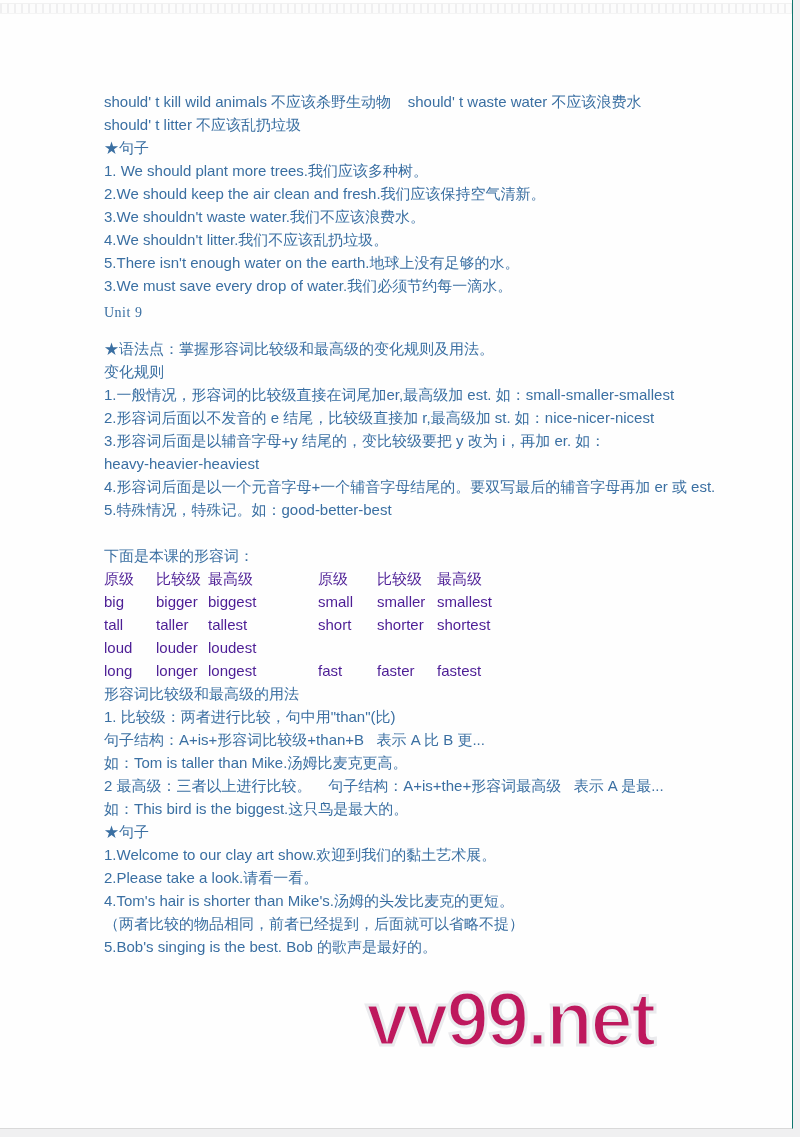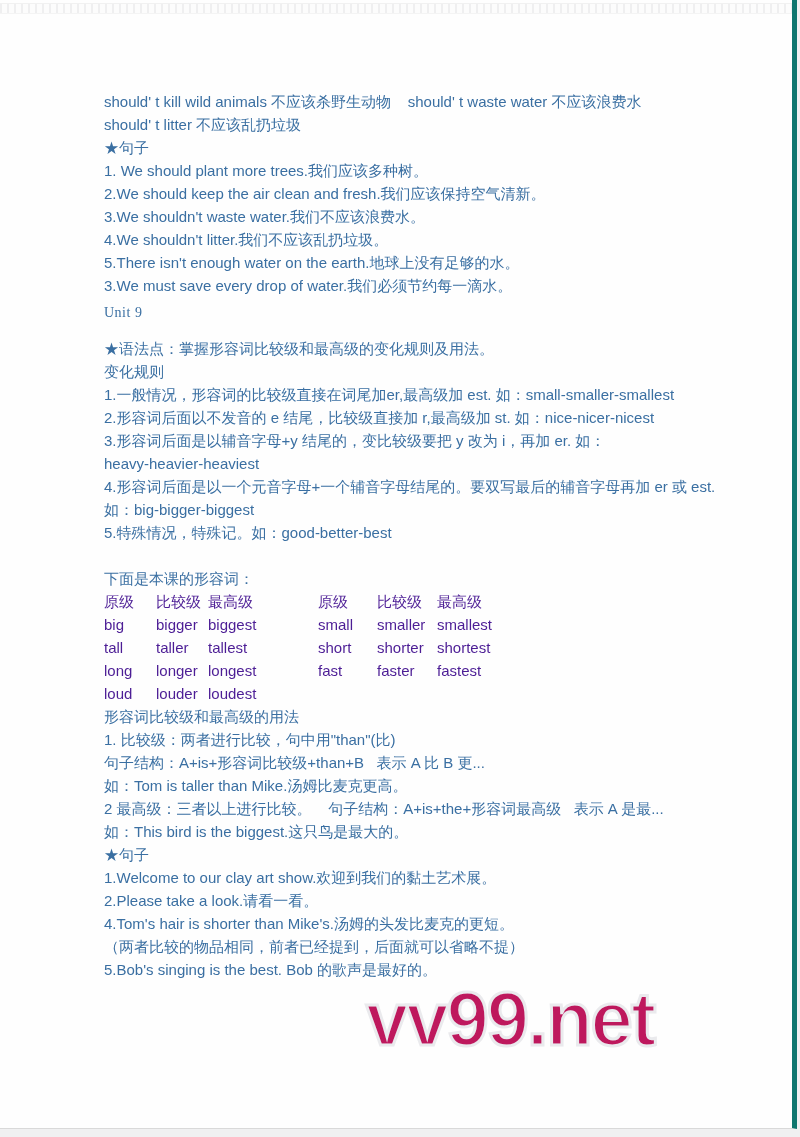--- a/index.html
+++ b/index.html
@@ -6,21 +6,21 @@
   body{
     width:800px;height:1137px;
     background:#f0f0f1;
     font-family:"Liberation Sans",sans-serif;
     position:relative;overflow:hidden;
   }
   .page{
     position:absolute;left:0;top:0;
     width:792px;height:1128px;
     background:#fefefe;
-    border-right:5px solid #0f766e;
+    border-right:1px solid #0f766e;
     border-bottom:1px solid #d9d9d9;
   }
   .top-edge{
     position:absolute;left:0;top:3px;width:100%;height:9px;
     border-top:1px solid #f1f1f1;
     border-bottom:1px solid #f4f4f4;
     background:repeating-linear-gradient(90deg,#efeff0 0 2px,#fcfcfc 2px 7px);
   }
   .content{
     position:absolute;left:104px;top:90px;width:620px;
@@ -77,21 +77,20 @@
 
     <p class="ln unit gap-sm">Unit 9</p>
 
     <p class="ln gap-md">★语法点：掌握形容词比较级和最高级的变化规则及用法。</p>
     <p class="ln">变化规则</p>
     <p class="ln">1.一般情况，形容词的比较级直接在词尾加er,最高级加 est. 如：small-smaller-smallest</p>
     <p class="ln">2.形容词后面以不发音的 e 结尾，比较级直接加 r,最高级加 st. 如：nice-nicer-nicest</p>
     <p class="ln">3.形容词后面是以辅音字母+y 结尾的，变比较级要把 y 改为 i，再加 er. 如：</p>
     <p class="ln">heavy-heavier-heaviest</p>
     <p class="ln">4.形容词后面是以一个元音字母+一个辅音字母结尾的。要双写最后的辅音字母再加 er 或 est.</p>
-    <p class="ln">如：big-bigger-biggest</p>
     <p class="ln">5.特殊情况，特殊记。如：good-better-best</p>
 
     <p class="ln gap-lg">下面是本课的形容词：</p>
 
     <div class="tbl">
       <div class="tr">
         <span class="c c1">原级</span>
         <span class="c c2">比较级</span>
         <span class="c c3">最高级</span>
         <span class="c c4">原级</span>
@@ -108,34 +107,34 @@
       </div>
       <div class="tr">
         <span class="c c1">tall</span>
         <span class="c c2">taller</span>
         <span class="c c3">tallest</span>
         <span class="c c4">short</span>
         <span class="c c5">shorter</span>
         <span class="c c6">shortest</span>
       </div>
       <div class="tr">
+        <span class="c c1">loud</span>
+        <span class="c c2">louder</span>
+        <span class="c c3">loudest</span>
+        <span class="c c4"></span>
+        <span class="c c5"></span>
+        <span class="c c6"></span>
+      </div>
+      <div class="tr">
         <span class="c c1">long</span>
         <span class="c c2">longer</span>
         <span class="c c3">longest</span>
         <span class="c c4">fast</span>
         <span class="c c5">faster</span>
         <span class="c c6">fastest</span>
-      </div>
-      <div class="tr">
-        <span class="c c1">loud</span>
-        <span class="c c2">louder</span>
-        <span class="c c3">loudest</span>
-        <span class="c c4"></span>
-        <span class="c c5"></span>
-        <span class="c c6"></span>
       </div>
     </div>
 
     <p class="ln">形容词比较级和最高级的用法</p>
     <p class="ln">1. 比较级：两者进行比较，句中用"than"(比)</p>
     <p class="ln">句子结构：A+is+形容词比较级+than+B   表示 A 比 B 更...</p>
     <p class="ln">如：Tom is taller than Mike.汤姆比麦克更高。</p>
     <p class="ln">2 最高级：三者以上进行比较。    句子结构：A+is+the+形容词最高级   表示 A 是最...</p>
     <p class="ln">如：This bird is the biggest.这只鸟是最大的。</p>
 

